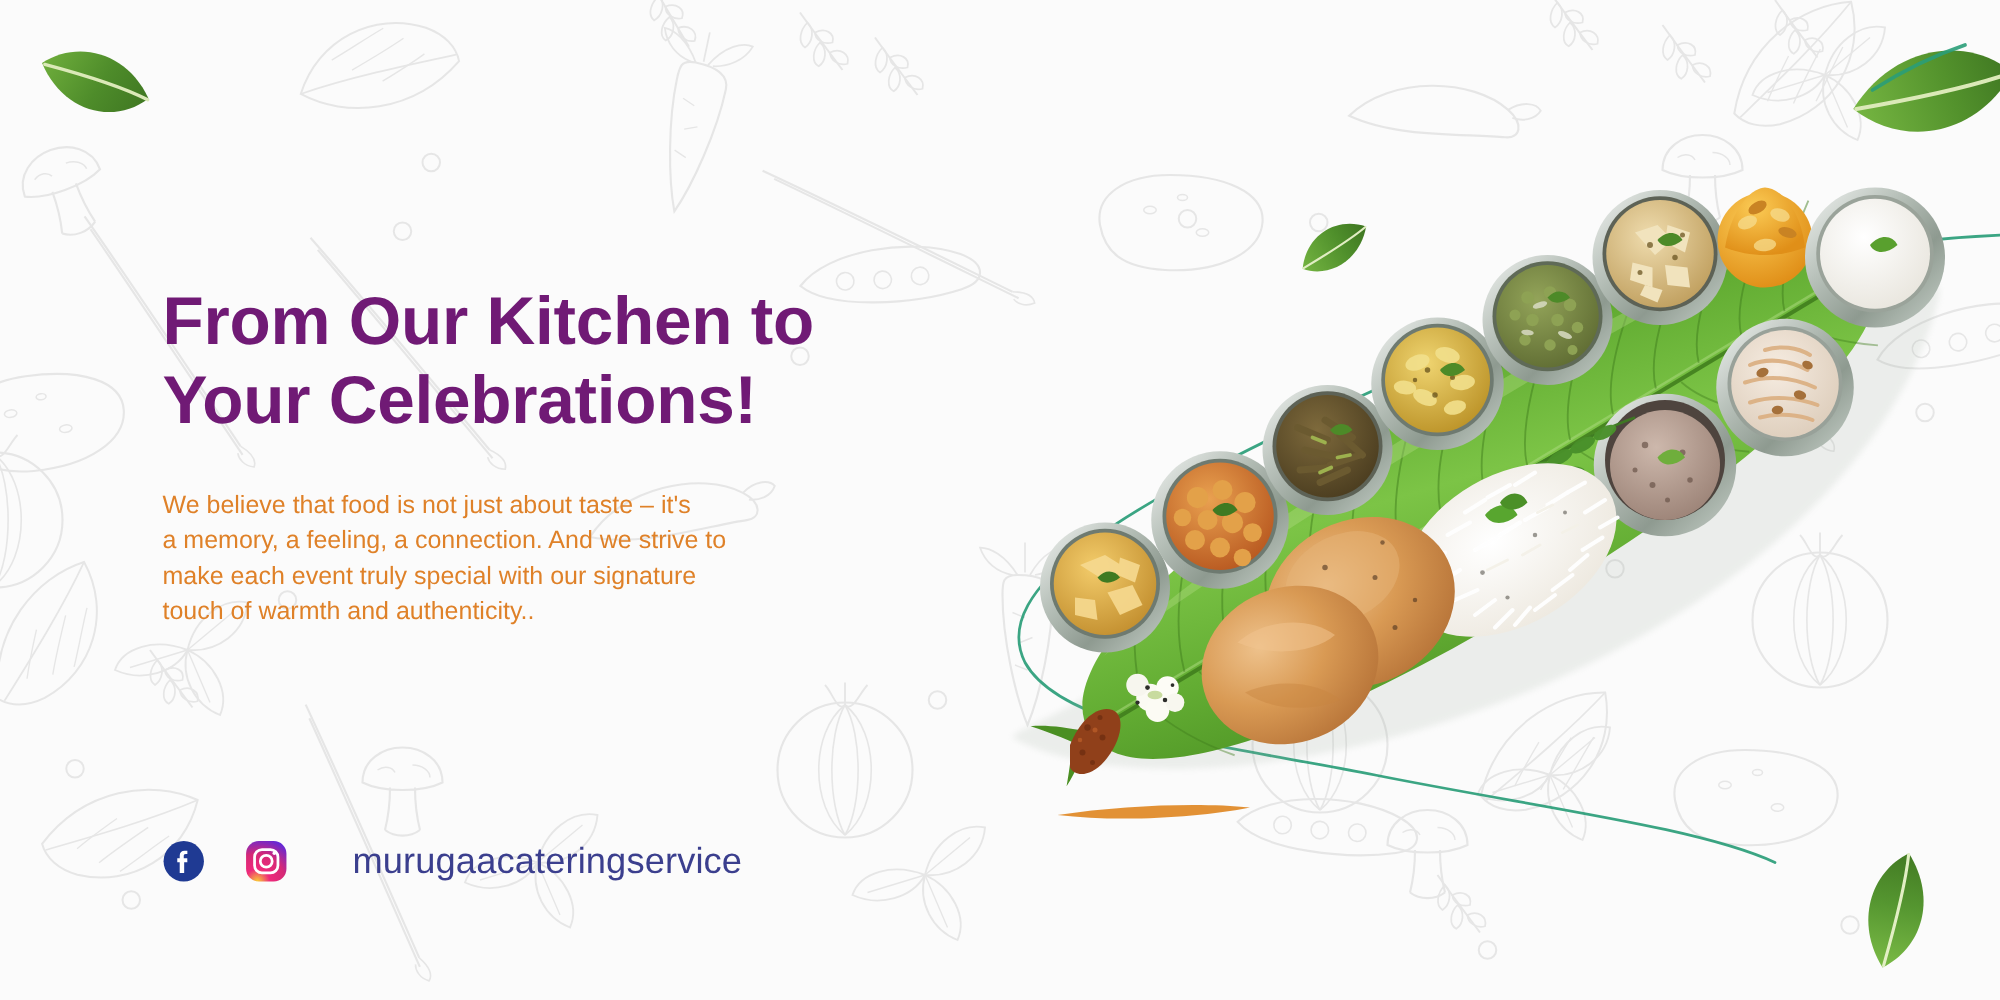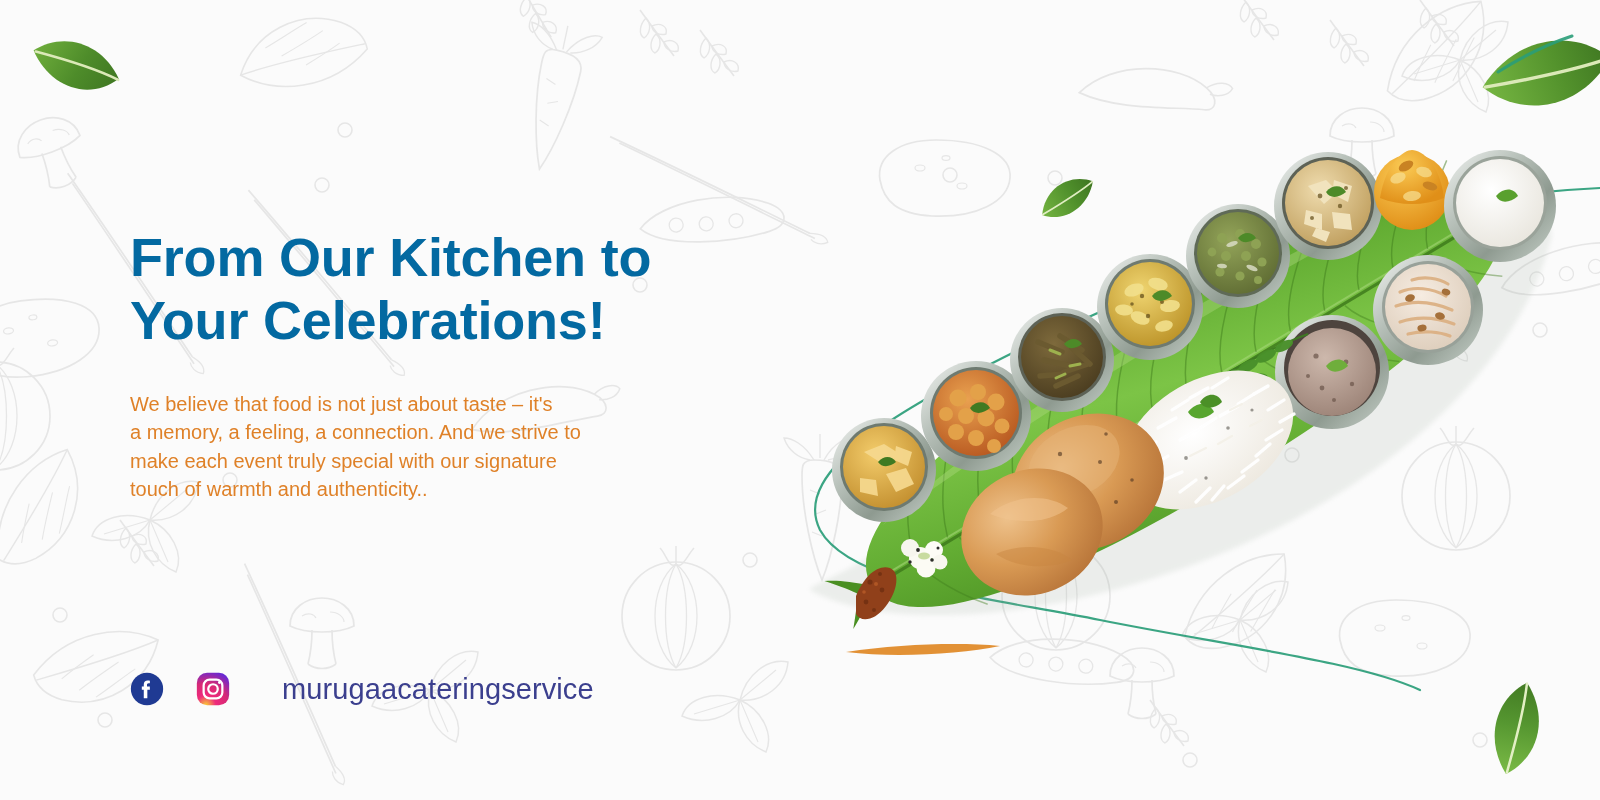--- a/index.html
+++ b/index.html
@@ -59,21 +59,21 @@
 
   .headline {
     position: absolute;
     top: 226px;
     left: 0;
     margin: 0;
     font-size: 54px;
     line-height: 1.16;
     font-weight: 700;
     letter-spacing: -0.2px;
-    color: #0369a1;
+    color: #701a75;
     white-space: pre-line;
   }
 
   .blurb {
     position: absolute;
     top: 390px;
     left: 0;
     width: 660px;
     margin: 0;
     font-size: 20px;

